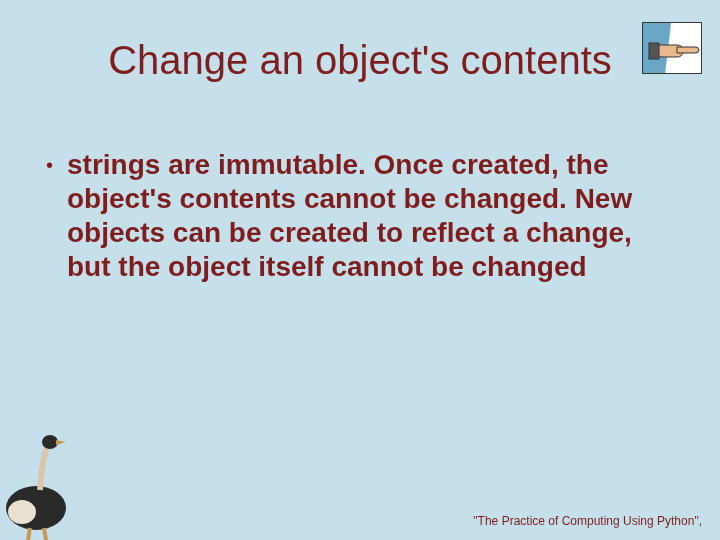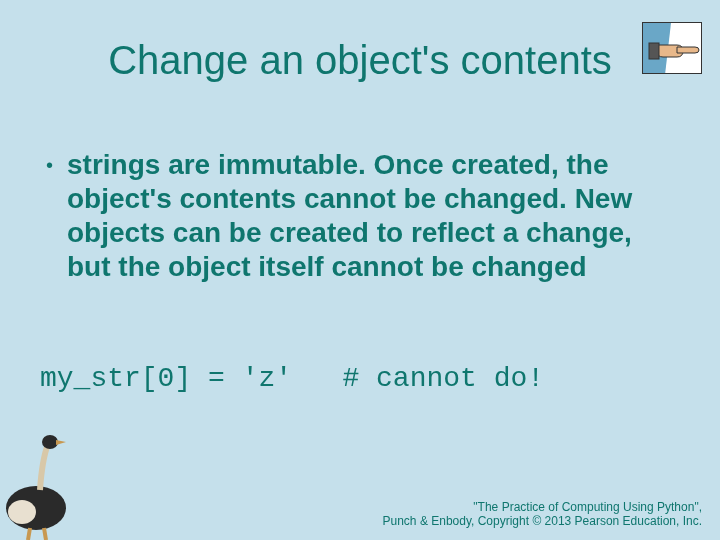--- a/index.html
+++ b/index.html
@@ -8,21 +8,21 @@
     width: 720px;
     height: 540px;
     overflow: hidden;
   }
   .slide {
     width: 720px;
     height: 540px;
     background: #c5e0eb;
     position: relative;
     font-family: Arial, Helvetica, sans-serif;
-    color: #0f766e;
+    color: #7f1d1d;
     box-sizing: border-box;
   }
   .title {
     position: absolute;
     top: 38px;
     left: 0;
     width: 100%;
     text-align: center;
     font-size: 40px;
     font-weight: 400;
@@ -99,29 +99,27 @@
   </div>
 
   <div class="title">Change an object's contents</div>
 
   <div class="body">
     <div class="bullet-row">
       <div class="bullet-dot">•</div>
       <div class="bullet-text">strings are immutable. Once created, the object's contents cannot be changed. New objects can be created to reflect a change, but the object itself cannot be changed</div>
     </div>
     <div class="code">
-      <div>my_str[0] = 'z'   # cannot do!</div>
       
       
     </div>
   </div>
 
   <div class="footer">
     <div>"The Practice of Computing Using Python",</div>
-    <div>Punch &amp; Enbody, Copyright © 2013 Pearson Education, Inc.</div>
   </div>
 
   <div class="ostrich-icon">
     <svg viewBox="0 0 80 110" width="80" height="110">
       <ellipse cx="36" cy="78" rx="30" ry="22" fill="#2a2a2a"></ellipse>
       <ellipse cx="22" cy="82" rx="14" ry="12" fill="#e8e0d0"></ellipse>
       <path d="M40 60 Q42 30 48 14" stroke="#d8c8a8" stroke-width="6" fill="none"></path>
       <ellipse cx="50" cy="12" rx="8" ry="7" fill="#2a2a2a"></ellipse>
       <polygon points="56,10 66,12 56,15" fill="#c89850"></polygon>
       <line x1="30" y1="98" x2="28" y2="110" stroke="#c89850" stroke-width="4"></line>

